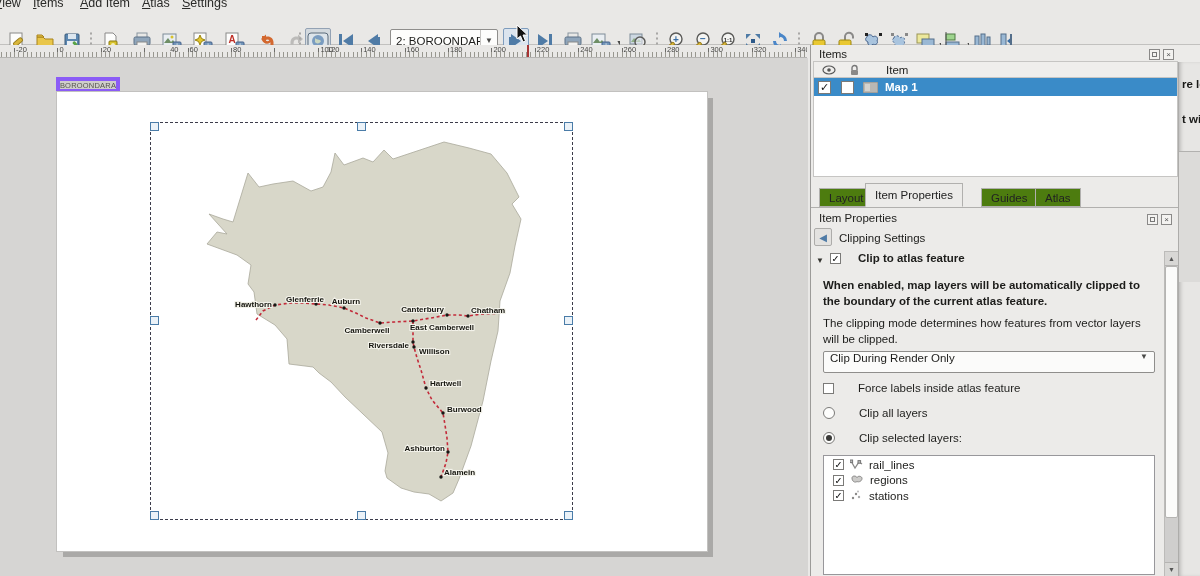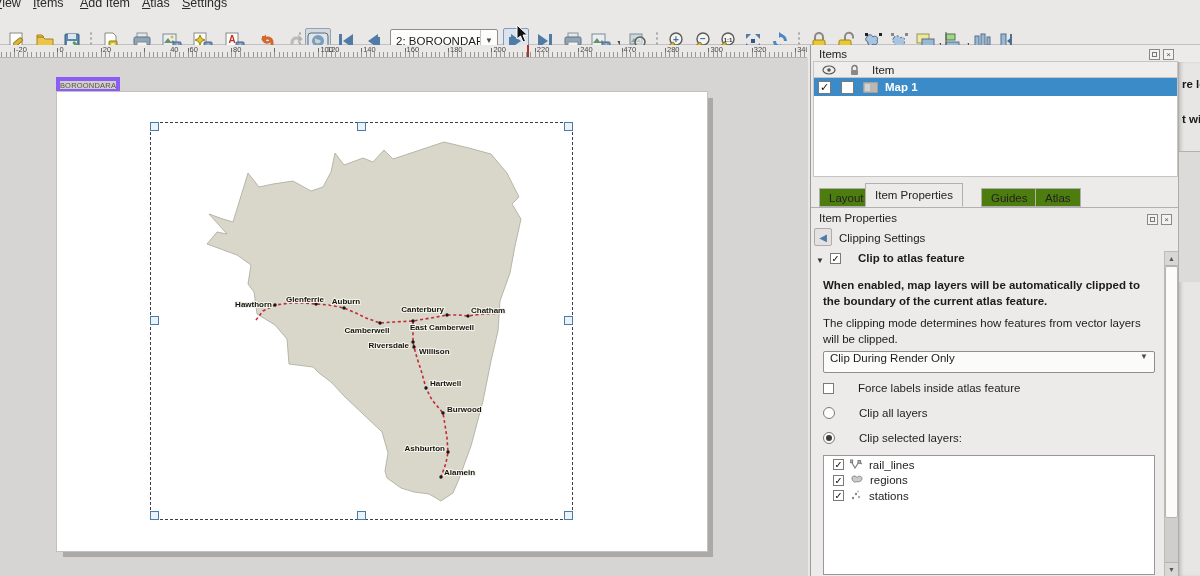--- a/index.html
+++ b/index.html
@@ -361,21 +361,21 @@
       <span class="rlabel" style="left: 406.6px;">160</span>
       <div class="rtick" style="left: 448px;"></div>
       <span class="rlabel" style="left: 450px;">180</span>
       <div class="rtick" style="left: 491.4px;"></div>
       <span class="rlabel" style="left: 493.4px;">200</span>
       <div class="rtick" style="left: 534.8px;"></div>
       <span class="rlabel" style="left: 536.8px;">220</span>
       <div class="rtick" style="left: 578.2px;"></div>
       <span class="rlabel" style="left: 580.2px;">240</span>
       <div class="rtick" style="left: 621.6px;"></div>
-      <span class="rlabel" style="left: 623.6px;">470</span>
+      <span class="rlabel" style="left: 623.6px;">260</span>
       <div class="rtick" style="left: 665px;"></div>
       <span class="rlabel" style="left: 667px;">280</span>
       <div class="rtick" style="left: 708.4px;"></div>
       <span class="rlabel" style="left: 710.4px;">300</span>
       <div class="rtick" style="left: 751.8px;"></div>
       <span class="rlabel" style="left: 753.8px;">320</span>
       <div class="rtick" style="left: 795.2px;"></div>
       <span class="rlabel" style="left: 797.2px;">340</span>
     </div>
 
@@ -435,21 +435,21 @@
 
     <div class="items-header">
       <svg width="14" height="10" style="margin-left:8px">
           <ellipse cx="7" cy="5" rx="6" ry="4" fill="none" stroke="#555" stroke-width="1.2"></ellipse>
           <circle cx="7" cy="5" r="1.8" fill="#555"></circle>
         </svg>
       <svg width="11" height="12" style="margin-left:13px">
           <path d="M3 6 L3 4 A2.5 2.5 0 0 1 8 4 L8 6" fill="none" stroke="#777" stroke-width="1.4"></path>
           <rect x="2" y="6" width="7" height="5" rx="1" fill="#8a8988"></rect>
         </svg>
-      <span style="margin-left:12px;font-size:11.5px">Item</span>
+      <span style="margin-left:26px;font-size:11.5px">Item</span>
     </div>
 
     <div class="items-list">
       <div class="items-row-selected">
         <span class="cb" style="margin-left:4px" id="itemVisCb">✓</span>
         <span class="cb" style="margin-left:10px" id="itemLockCb"></span>
         <svg width="15" height="11" style="margin-left:9px">
             <rect x="0" y="0" width="15" height="11" fill="#b9b8b4" stroke="#8a8984"></rect>
             <rect x="2" y="2" width="5" height="7" fill="#d4d3cf"></rect>
           </svg>

